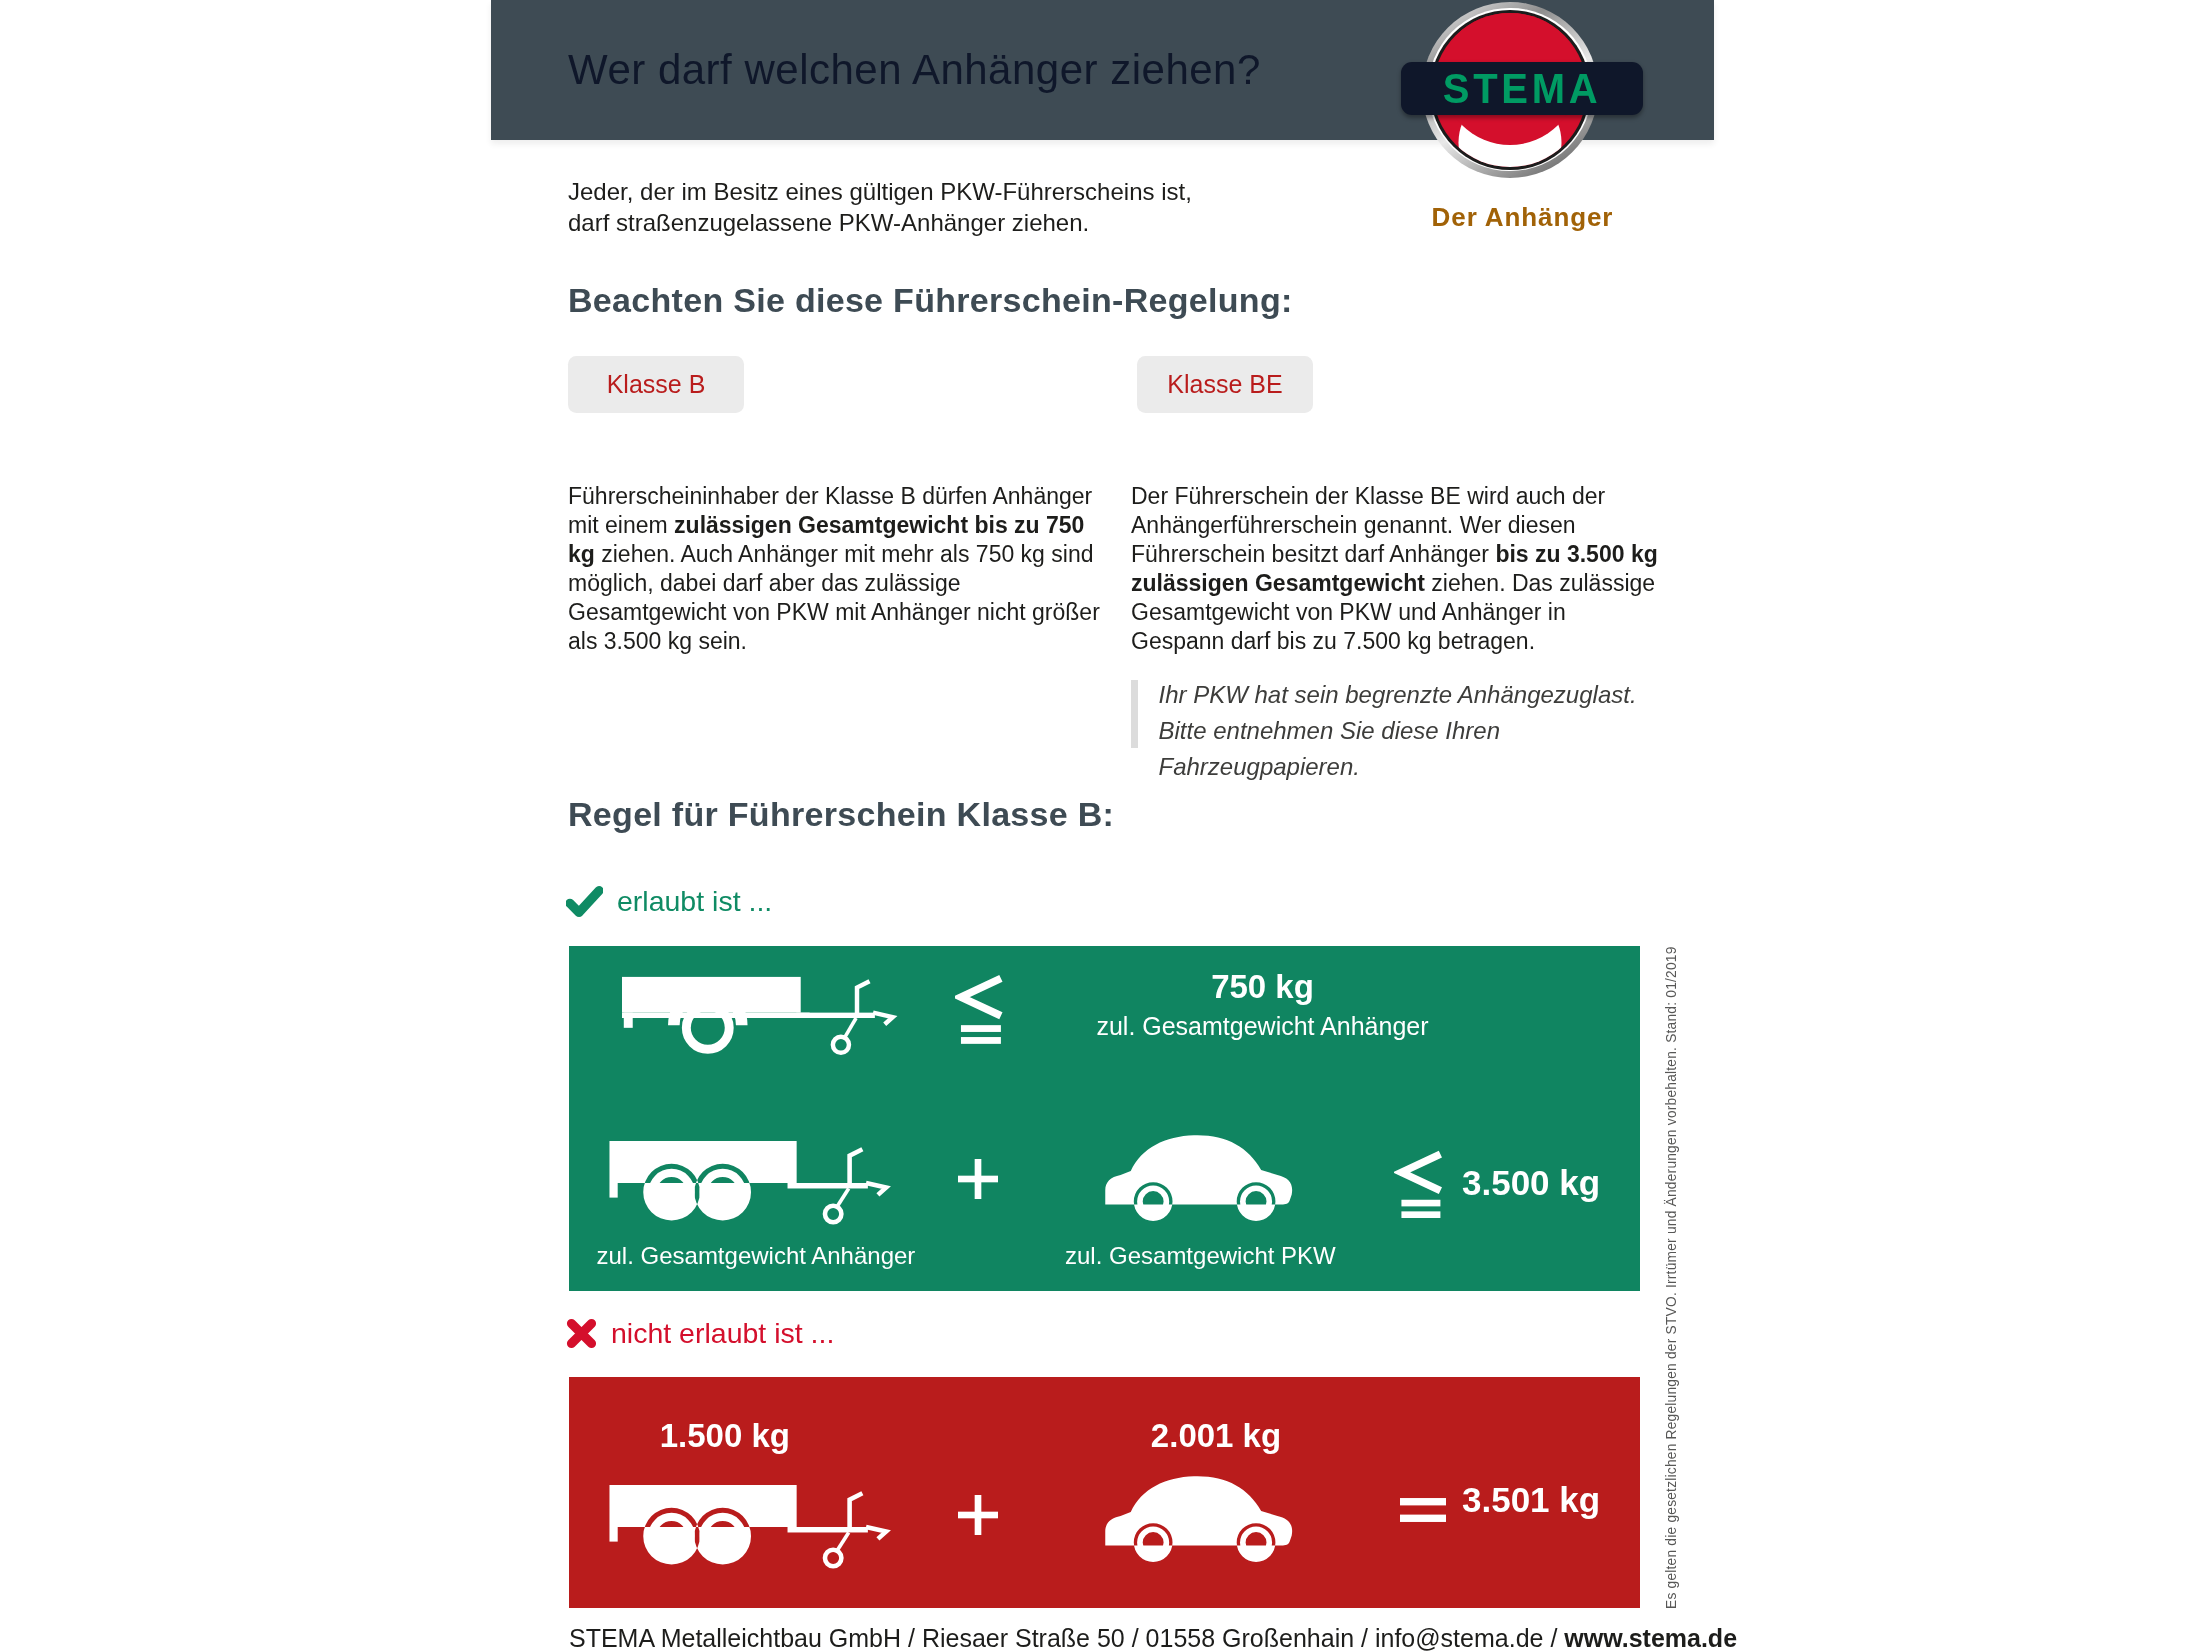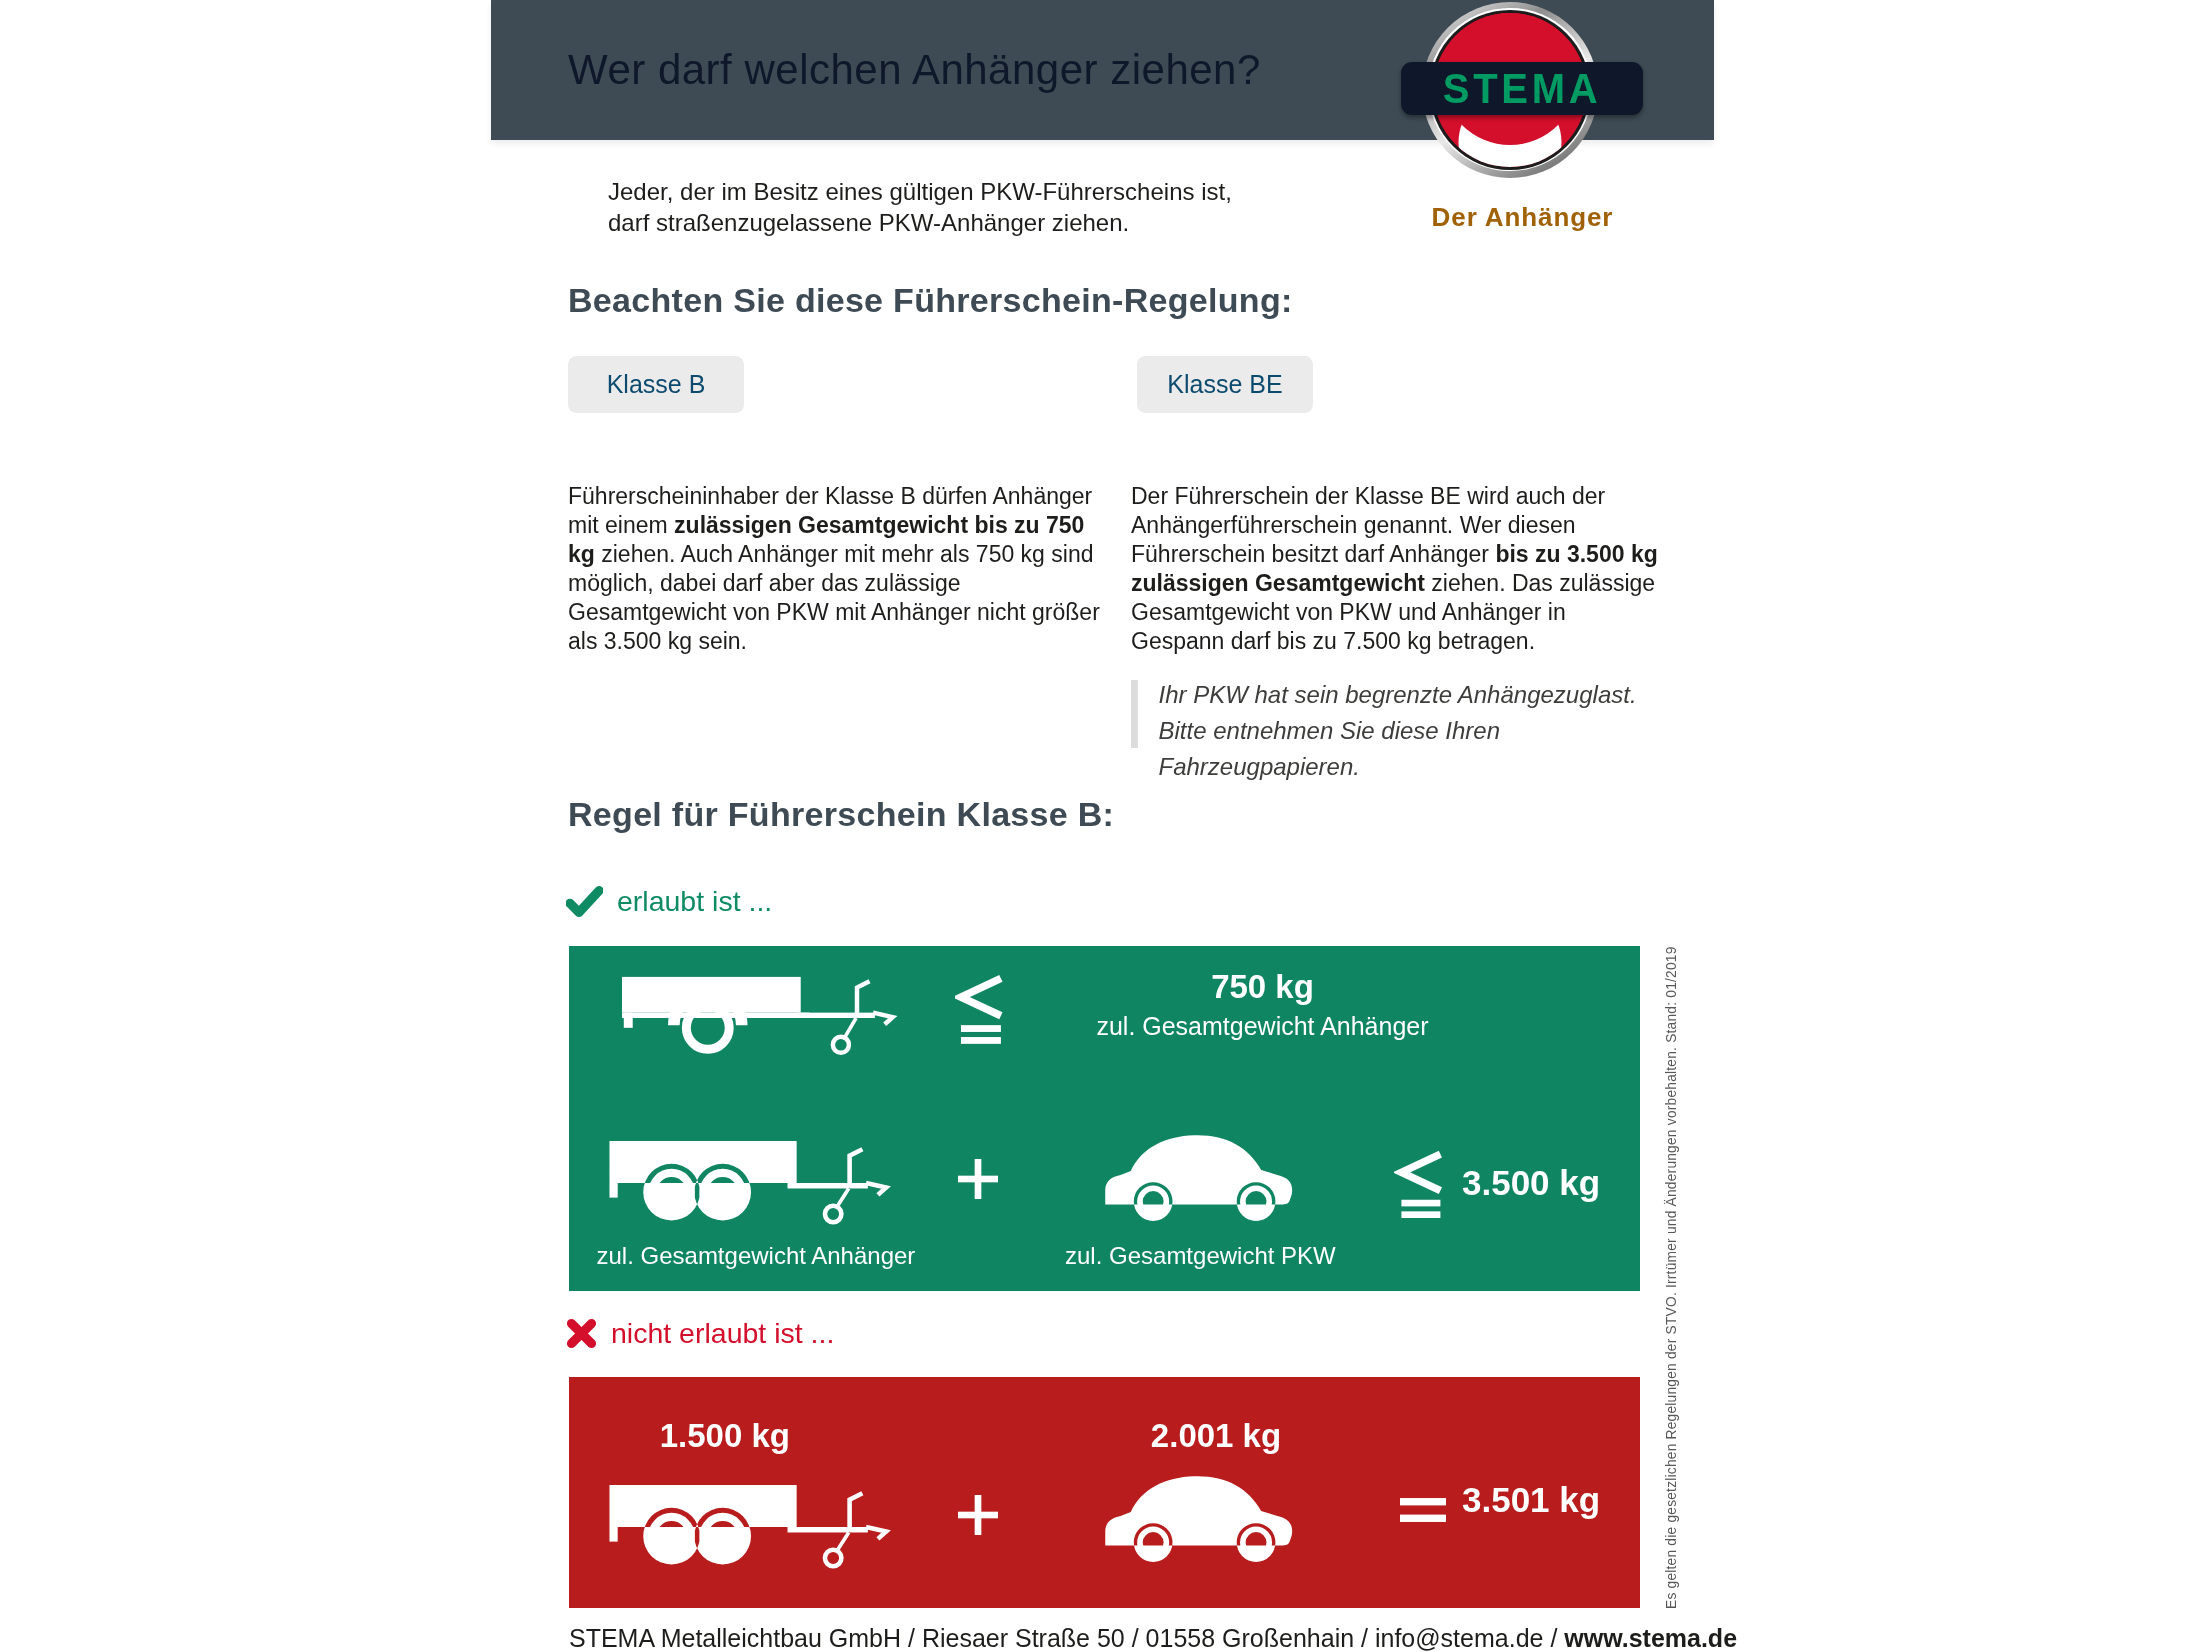--- a/index.html
+++ b/index.html
@@ -23,28 +23,28 @@
                  width:103px;height:103px;border-radius:50%;background:#fff;}
   .logo-crescent-cut{position:absolute;left:50%;transform:translateX(-50%);bottom:22px;
                  width:136px;height:136px;border-radius:50%;background:#d40f2c;}
   .logo-band{left:1401px;top:62px;width:242px;height:53px;background:#0f172a;border-radius:11px;
              box-shadow:0 2.8px 4.6px rgba(0,0,0,.35);display:flex;align-items:center;justify-content:center;z-index:3;}
   .logo-brand{color:#009b63;font-size:40px;font-weight:700;letter-spacing:3.7px;transform:scaleY(1.04);}
   .logo-tagline{left:1396px;top:202px;width:253px;text-align:center;
                 font-size:26px;font-weight:700;color:#a16207;letter-spacing:0.9px;}
 
   
-  .intro{left:568px;top:176px;font-size:24px;line-height:31px;color:#1d1d1b;margin-left:40px;}
+  .intro{left:568px;top:176px;font-size:24px;line-height:31px;color:#1d1d1b;}
 
   
   .h-section{font-size:34px;font-weight:700;color:#3e4b54;letter-spacing:0.3px;}
   .h-license{left:568px;top:281px;}
   .class-btn{top:356px;width:176px;height:57px;background:#ebebeb;border:none;border-radius:8.3px;
              display:flex;align-items:center;justify-content:center;
-             font-family:"Liberation Sans",sans-serif;font-size:25px;font-weight:500;color:#0c4a6e;cursor:pointer;}
+             font-family:"Liberation Sans",sans-serif;font-size:25px;font-weight:500;color:#b91c1c;cursor:pointer;}
   .btn-b{left:568px;} .btn-be{left:1137px;}
   .para{top:459px;width:534px;font-size:23px;line-height:29px;color:#1d1d1b;}
   .para b{font-weight:700;}
   .para-b{left:568px;} .para-be{left:1131px;}
   .note{left:1131px;top:677px;width:533px;}
   .note-bar{position:absolute;left:0;top:2.8px;width:7.3px;height:68px;background:#dcdcdc;}
   .note-text{margin-left:27.5px;font-style:italic;font-size:24px;line-height:36px;color:#3d3d3b;}
 
   
   .h-rules{left:568px;top:795px;}

